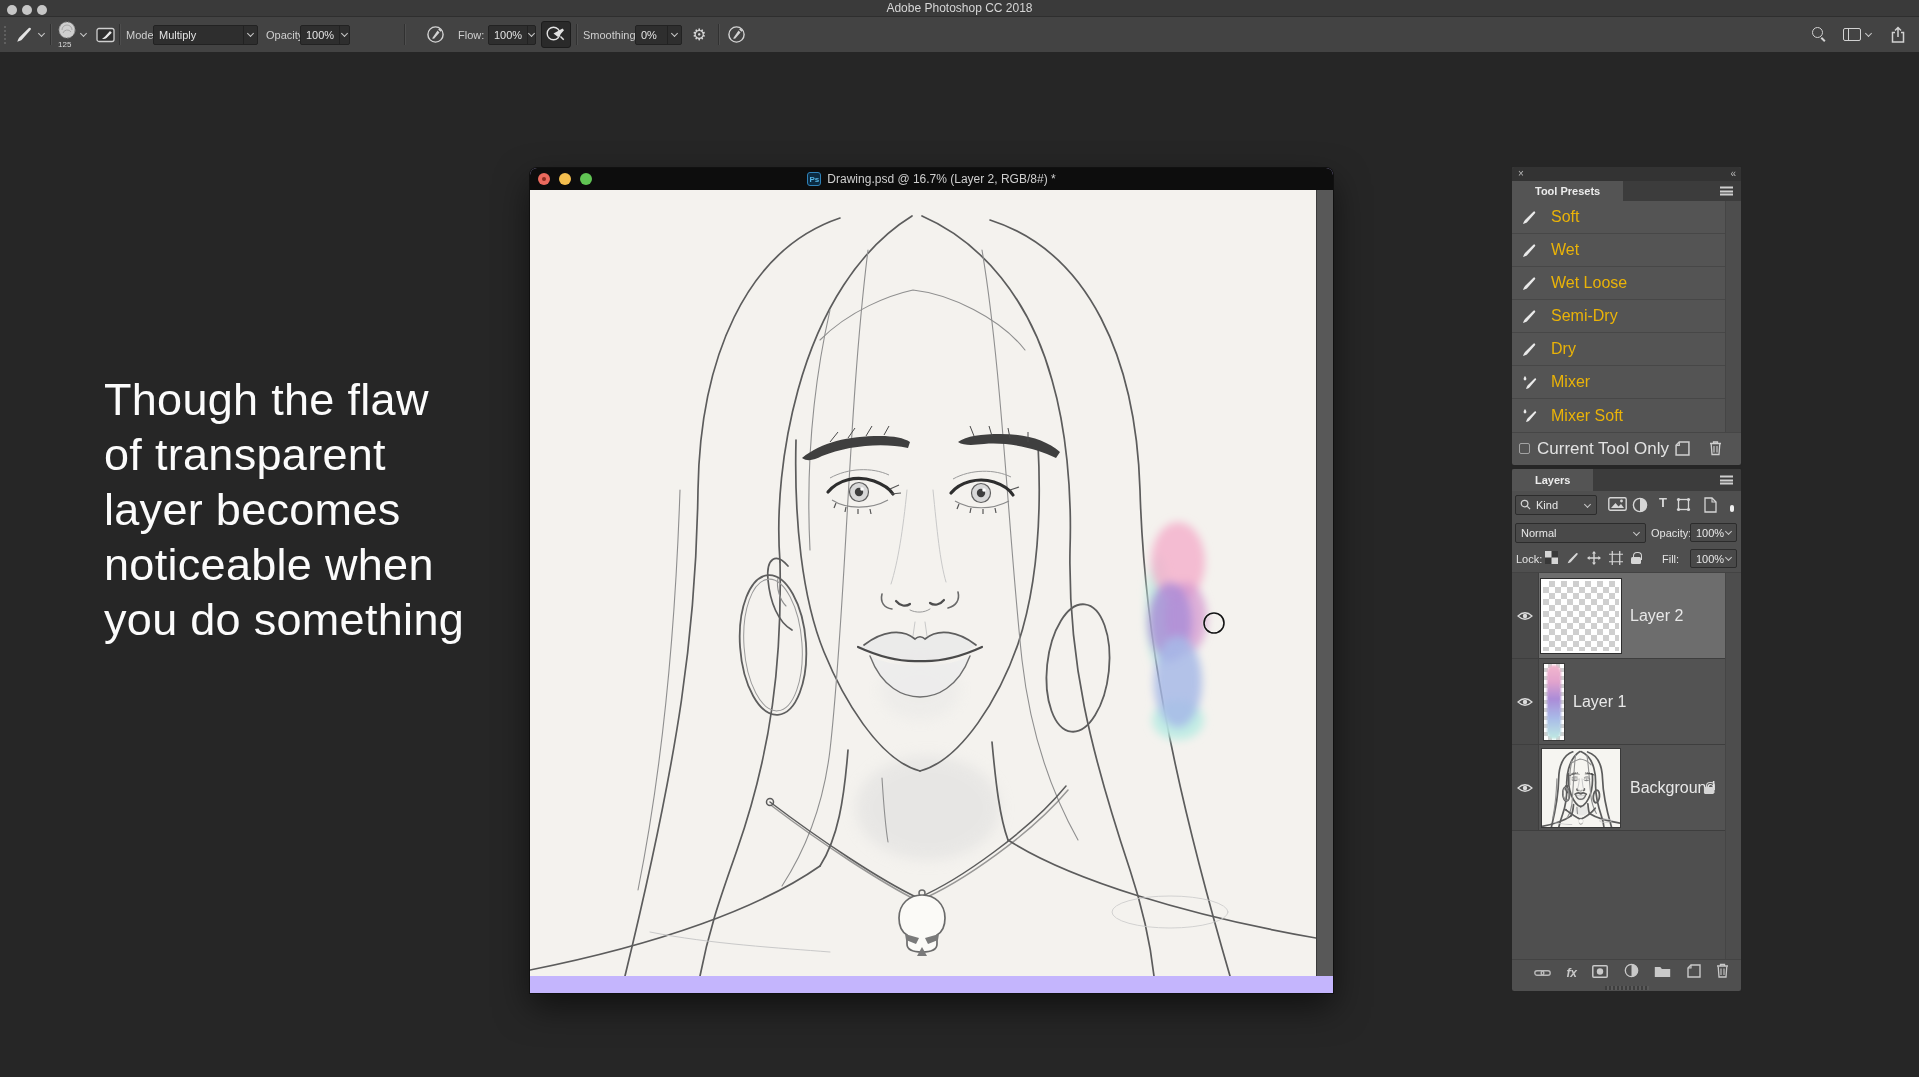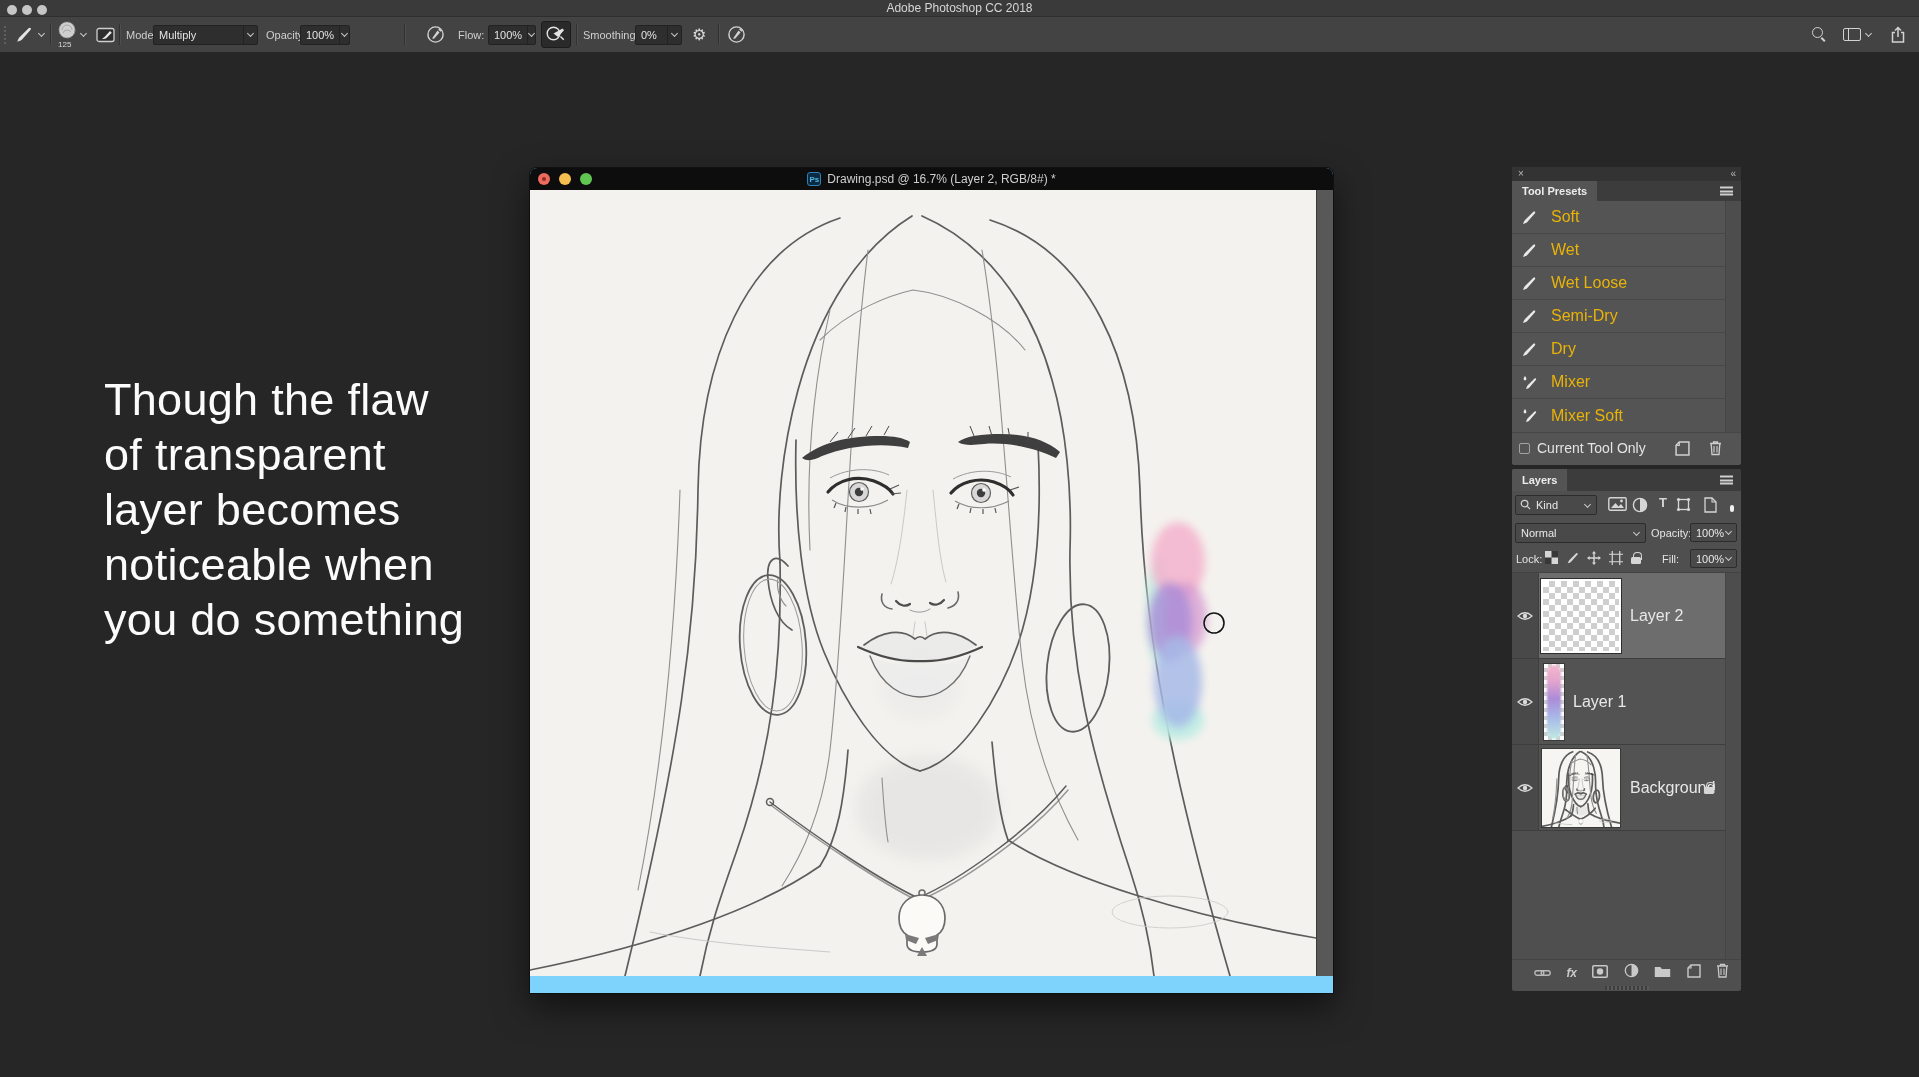--- a/index.html
+++ b/index.html
@@ -30,52 +30,52 @@
   .search-i { position:relative; width:15px; height:15px; }
   .search-i::before { content:""; position:absolute; left:0; top:0; width:9px; height:9px; border:1.6px solid #d2d2d2; border-radius:50%; }
   .search-i::after { content:""; position:absolute; left:10px; top:10px; width:5px; height:2px; background:#d2d2d2; transform:rotate(45deg); transform-origin:0 0; }
   .ws-i { width:18px; height:13px; border:1.5px solid #d2d2d2; border-radius:2px; position:relative; }
   .ws-i::before { content:""; position:absolute; left:3.5px; top:0; bottom:0; width:1.5px; background:#d2d2d2; }
 
   
   .caption { position:absolute; left:104px; top:372px; font-size:45px; line-height:55px; color:#fbfbfb; letter-spacing:.3px; }
 
   
-  .docwin { position:absolute; left:530px; top:168px; width:803px; height:825px; background:#7dd3fc; border-radius:7px 7px 0 0; box-shadow:0 0 0 1px #101010, 0 14px 34px rgba(0,0,0,.55); }
+  .docwin { position:absolute; left:530px; top:168px; width:803px; height:825px; background:#c4b5fd; border-radius:7px 7px 0 0; box-shadow:0 0 0 1px #101010, 0 14px 34px rgba(0,0,0,.55); }
   .doc-titlebar { position:absolute; left:0; top:0; width:100%; height:22px; background:#0d0d0d; border-radius:7px 7px 0 0; }
   .doc-title { position:absolute; left:0; right:0; top:0; height:22px; display:flex; align-items:center; justify-content:center; gap:6px; font-size:12px; color:#cfcfcf; }
   .ps-badge { width:14px; height:14px; border:1px solid #2f81b7; border-radius:3px; color:#55b5e6; background:#0b2b42; font-size:8px; font-weight:bold; display:flex; align-items:center; justify-content:center; }
   .tl-doc { width:12px; height:12px; top:5px; }
   .tl-red { background:#ec6a5e; } .tl-red::after { content:""; position:absolute; left:4px; top:4px; width:4px; height:4px; border-radius:50%; background:#8c2e22; }
   .tl-yel { background:#f5bf4f; } .tl-grn { background:#61c554; }
   .doc-canvas { position:absolute; left:0; top:22px; width:786px; height:786px; background:#f4f2ee; overflow:hidden; }
   .vscroll { position:absolute; left:786px; top:22px; width:17px; height:786px; background:#585858; border-left:1px solid #3a3a3a; }
   .doc-status { position:absolute; left:0; top:808px; width:100%; height:17px; background:#353535; border-top:1px solid #262626; display:flex; font-size:10px; color:#d2d2d2; }
   .zoombox { width:57px; background:#4d4d4d; border-right:1px solid #2c2c2c; display:flex; align-items:center; padding:0 6px; }
   .statusseg { width:177px; background:#4d4d4d; border-right:1px solid #2c2c2c; display:flex; align-items:center; justify-content:center; position:relative; }
   .statusseg .arrow { position:absolute; right:8px; font-size:11px; color:#cfcfcf; }
 
   
   .dock { position:absolute; left:1512px; top:167px; width:229px; }
   .panel { position:relative; background:#545454; border-radius:2px; box-shadow:0 0 0 1px #262626; overflow:hidden; }
   .p-header { height:14px; background:#333; position:relative; }
   .p-header .x { position:absolute; left:6px; top:0; font-size:10px; line-height:14px; color:#b9b9b9; }
   .p-header .coll { position:absolute; right:6px; top:0; font-size:10px; line-height:14px; color:#b9b9b9; letter-spacing:-1px; }
   .tabbar { height:20px; background:#3c3c3c; position:relative; }
-  .tab { position:absolute; left:0; top:0; bottom:0; background:#545454; display:flex; align-items:center; padding:0 10px; font-size:11px; font-weight:bold; color:#ececec; }
+  .tab { position:absolute; left:0; top:0; bottom:0; background:#545454; display:flex; align-items:center; padding:0 23px; font-size:11px; font-weight:bold; color:#ececec; }
   .burger { position:absolute; right:8px; top:50%; transform:translateY(-50%); width:13px; height:9px; border-top:2px solid #cfcfcf; border-bottom:2px solid #cfcfcf; }
   .burger::after { content:""; position:absolute; left:0; right:0; top:1.5px; height:2px; background:#cfcfcf; }
 
   .tp-list { position:relative; }
   .tp-row { height:33px; border-bottom:1px solid #474747; display:flex; align-items:center; padding-left:9px; gap:13px; }
   .tp-label { font-size:16px; color:#eab308; }
   .gutter { position:absolute; right:0; top:0; bottom:0; width:16px; background:#4d4d4d; border-left:1px solid #454545; }
   .tp-footer { height:33px; position:relative; border-top:1px solid #464646; }
   .cbx { position:absolute; left:7px; top:10px; width:11px; height:11px; border:1px solid #a3a3a3; border-radius:2px; }
-  .tp-footer .lab { position:absolute; left:25px; top:0; line-height:31px; font-size:14px; color:#e3e3e3; }
+  .tp-footer .lab { position:absolute; left:25px; top:0; line-height:31px; font-size:17px; color:#e3e3e3; }
   .gap { height:4px; background:#262626; }
 
   .lp-row { position:absolute; left:0; right:0; color:#e3e3e3; font-size:11px; }
   .kind-select { position:absolute; left:3px; top:4px; width:82px; height:16px; }
   .mini-select { display:flex; align-items:center; height:20px; background:#494949; border:1px solid #2c2c2c; border-radius:2px; font-size:11px; color:#e8e8e8; }
   .mini-select .val { flex:1; padding:0 5px; white-space:nowrap; overflow:hidden; }
   .filter-ico { position:absolute; top:6px; }
   .lockrow-ico { position:absolute; top:5px; }
 
   .layer-row { position:absolute; left:0; right:0; height:86px; background:#535353; border-bottom:1px solid #3e3e3e; }

